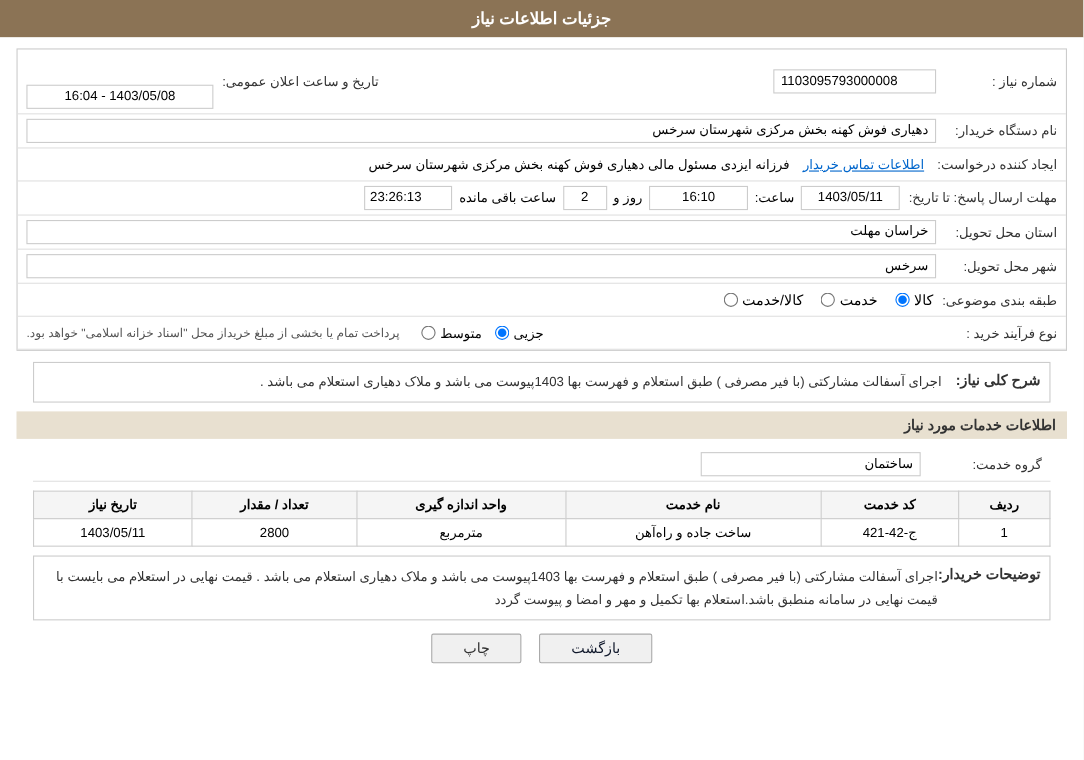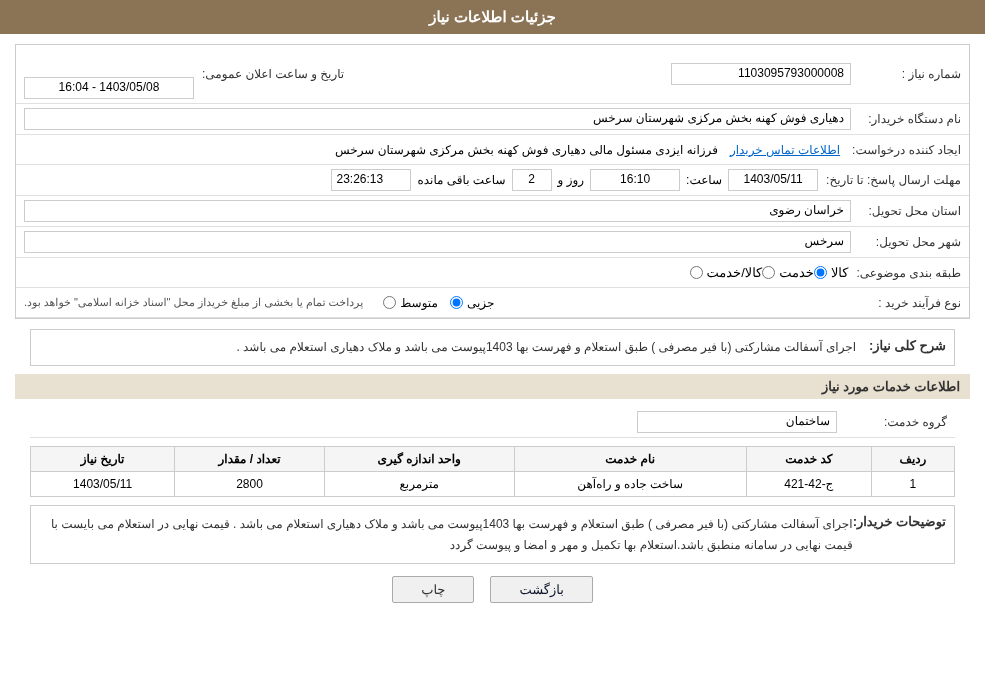--- a/index.html
+++ b/index.html
@@ -62,22 +62,22 @@
       font-size: 12px;
       padding: 2px 4px;
       flex: 1;
     }
     .id-box {
       border: 1px solid #ccc;
       background: #fff;
       padding: 2px 6px;
       min-height: 22px;
       font-size: 12px;
-      width: 180px;
-      text-align: right;
+      width: 148px;
+      text-align: left;
     }
     .date-box {
       border: 1px solid #ccc;
       background: #fff;
       padding: 2px 6px;
       min-height: 22px;
       font-size: 12px;
       width: 170px;
       text-align: center;
       margin-top: 28px;
@@ -117,20 +117,21 @@
       border: 1px solid #ccc;
       background: #fff;
       padding: 2px 4px;
       min-height: 22px;
       font-size: 12px;
       width: 80px;
       text-align: left;
     }
     .radio-group {
       display: flex;
+      gap: 16px;
       align-items: flex-start;
       flex-direction: row-reverse;
     }
     .radio-item {
       display: flex;
       align-items: center;
       gap: 4px;
     }
     .radio-item input { margin: 0; }
     .purchase-type-row {
@@ -298,21 +299,21 @@
         <span style="margin: 0 6px; font-size:12px;">ساعت:</span>
         <div class="small-box">16:10</div>
         <span style="margin: 0 6px; font-size:12px;">روز و</span>
         <div class="tiny-box">2</div>
         <span style="margin: 0 6px; font-size:12px;">ساعت باقی مانده</span>
         <div class="remaining-box">23:26:13</div>
       </div>
 
       <div class="row">
         <span class="label">استان محل تحویل:</span>
-        <div class="value-box">خراسان رضوی</div>
+        <div class="value-box">خراسان مهلت</div>
       </div>
 
       <div class="row">
         <span class="label">شهر محل تحویل:</span>
         <div class="value-box">سرخس</div>
       </div>
 
       <div class="row">
         <span class="label">طبقه بندی موضوعی:</span>
         <div class="radio-group">

